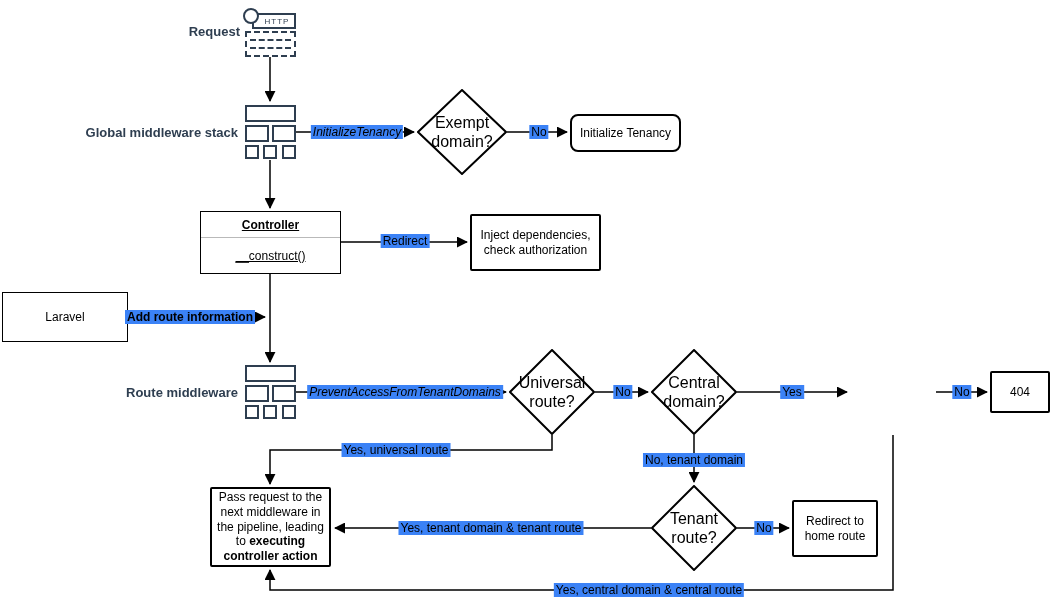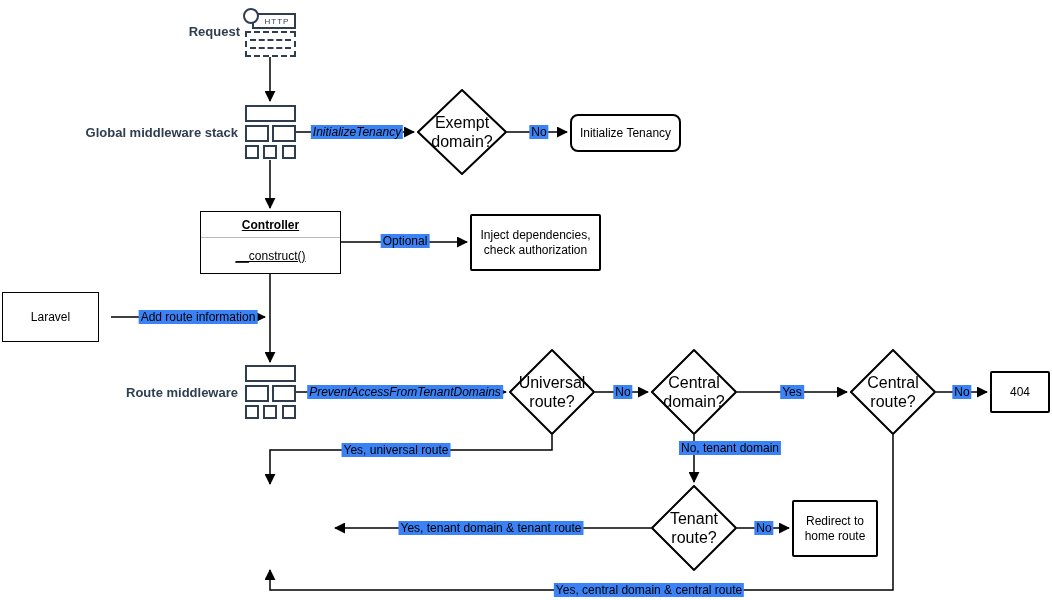--- a/index.html
+++ b/index.html
@@ -142,26 +142,20 @@
         <polygon points="43,1 85,43 43,85 1,43" style="fill:#fff;stroke:#000;stroke-width:2"></polygon>
       </svg>
     <div class="dtext">Universal route?</div>
   </div>
   <div class="dia" style="left:651px;top:349px;width:86px;height:86px;">
     <svg width="86" height="86">
         <polygon points="43,1 85,43 43,85 1,43" style="fill:#fff;stroke:#000;stroke-width:2"></polygon>
       </svg>
     <div class="dtext">Central domain?</div>
   </div>
-  <div class="dia" style="left:850px;top:349px;width:86px;height:86px;">
-    <svg width="86" height="86">
-        <polygon points="43,1 85,43 43,85 1,43" style="fill:#fff;stroke:#000;stroke-width:2"></polygon>
-      </svg>
-    <div class="dtext">Central route?</div>
-  </div>
   <div class="dia" style="left:651px;top:485px;width:86px;height:86px;">
     <svg width="86" height="86">
         <polygon points="43,1 85,43 43,85 1,43" style="fill:#fff;stroke:#000;stroke-width:2"></polygon>
       </svg>
     <div class="dtext">Tenant route?</div>
   </div>
 
   <div class="rbox" style="left:570px;top:114px;width:111px;height:38px;border-radius:8px;">
     <span>Initialize Tenancy</span>
   </div>
@@ -169,40 +163,43 @@
   <div class="uml" style="left:200px;top:211px;width:141px;height:63px;">
     <div class="t">Controller</div>
     <div class="dv"></div>
     <div class="b">__construct()</div>
   </div>
 
   <div class="rbox" style="left:470px;top:214px;width:131px;height:57px;">
     <span>Inject dependencies, check authorization</span>
   </div>
 
-  <div class="sbox" style="left:2px;top:292px;width:97px;height:50px;">
+  <div class="sbox" style="left:2px;top:292px;width:126px;height:50px;">
     <span>Laravel</span>
   </div>
 
   <div class="rbox" style="left:990px;top:371px;width:60px;height:42px;">
     <span>404</span>
   </div>
 
   <div class="rbox" style="left:792px;top:500px;width:86px;height:57px;">
     <span>Redirect to home route</span>
   </div>
 
+  <div class="rbox" style="left:210px;top:487px;width:121px;height:80px;">
+    <span><span>Pass request to the next middleware in the pipeline, leading to </span><b>executing controller action</b></span>
+  </div>
 
   <div class="elabel it" style="left:357px;top:132px;">InitializeTenancy</div>
   <div class="elabel" style="left:539px;top:132px;">No</div>
-  <div class="elabel" style="left:405px;top:241px;">Optional</div>
-  <div class="elabel" style="left:198px;top:317px;">Add route information</div>
+  <div class="elabel" style="left:405px;top:241px;">Redirect</div>
+  <div class="elabel" style="left:190px;top:317px;font-weight:bold;">Add route information</div>
   <div class="elabel it" style="left:405px;top:392px;">PreventAccessFromTenantDomains</div>
   <div class="elabel" style="left:623px;top:392px;">No</div>
   <div class="elabel" style="left:792px;top:392px;">Yes</div>
   <div class="elabel" style="left:962px;top:392px;">No</div>
   <div class="elabel" style="left:396px;top:450px;">Yes, universal route</div>
-  <div class="elabel" style="left:694px;top:448px;margin-left:36px;">No, tenant domain</div>
+  <div class="elabel" style="left:694px;top:460px;">No, tenant domain</div>
   <div class="elabel" style="left:764px;top:528px;">No</div>
   <div class="elabel" style="left:491px;top:528px;">Yes, tenant domain &amp; tenant route</div>
   <div class="elabel" style="left:649px;top:590px;">Yes, central domain &amp; central route</div>
 
 </div>
 
 </body></html>

